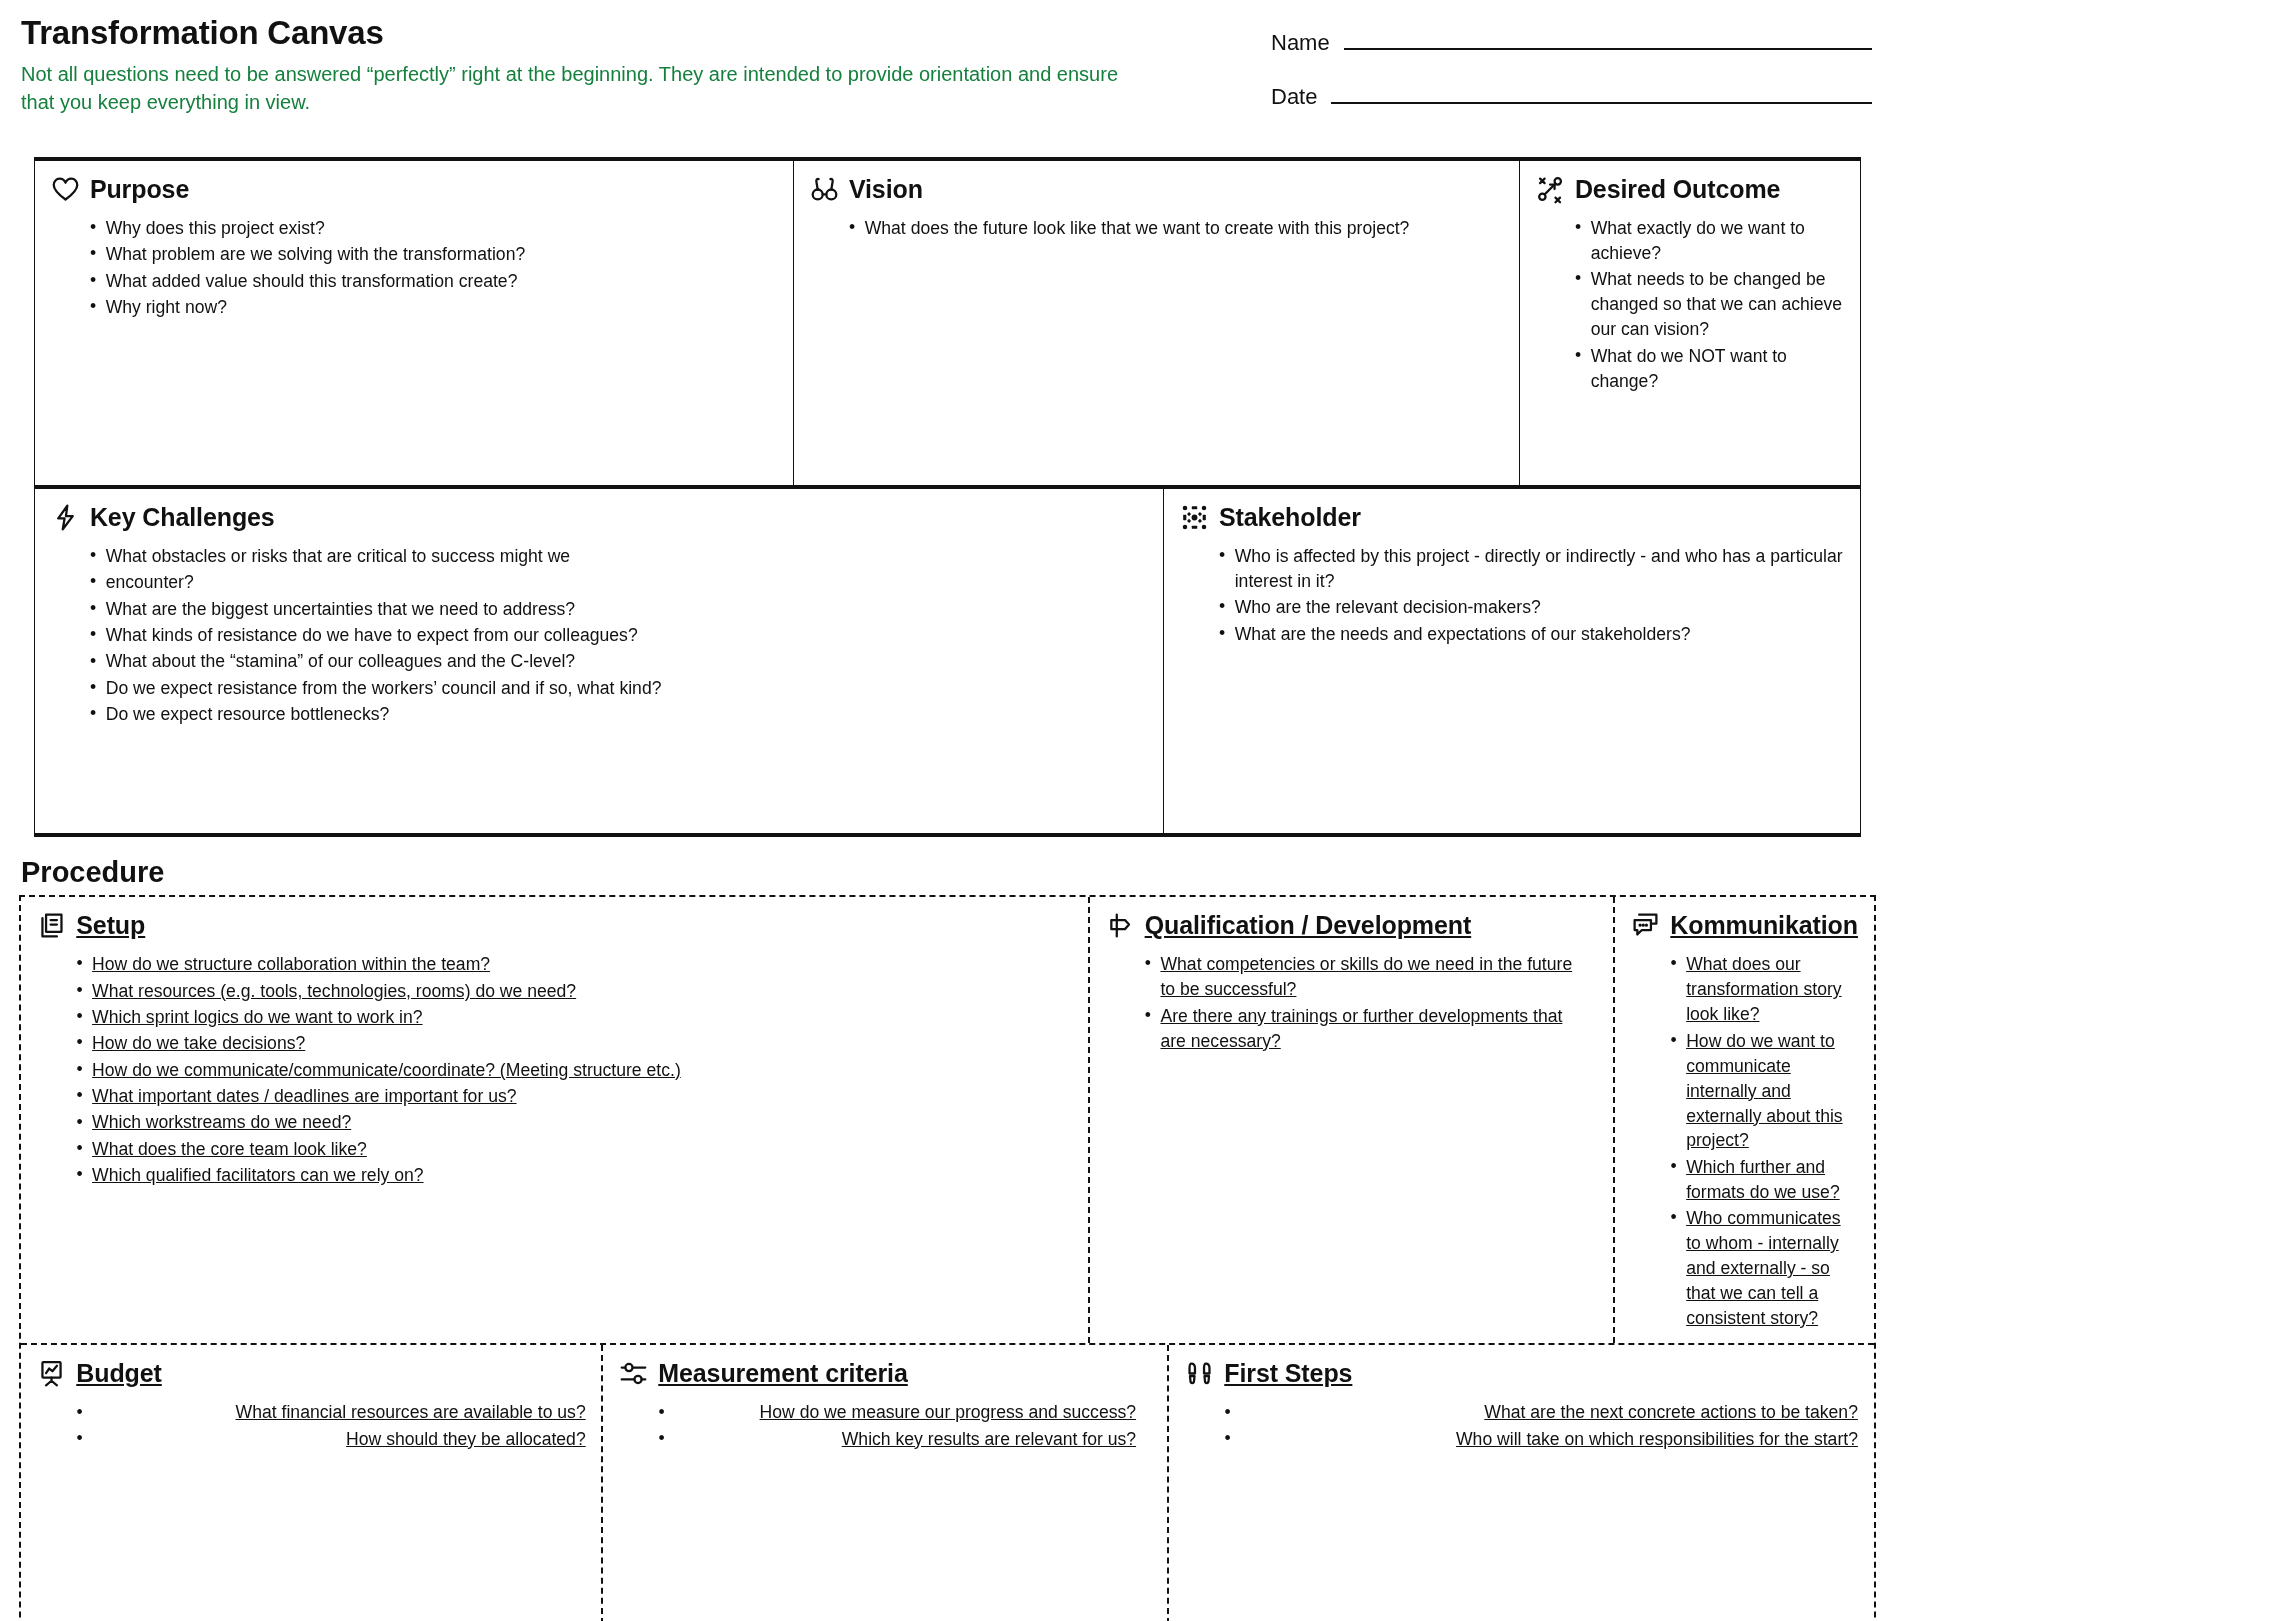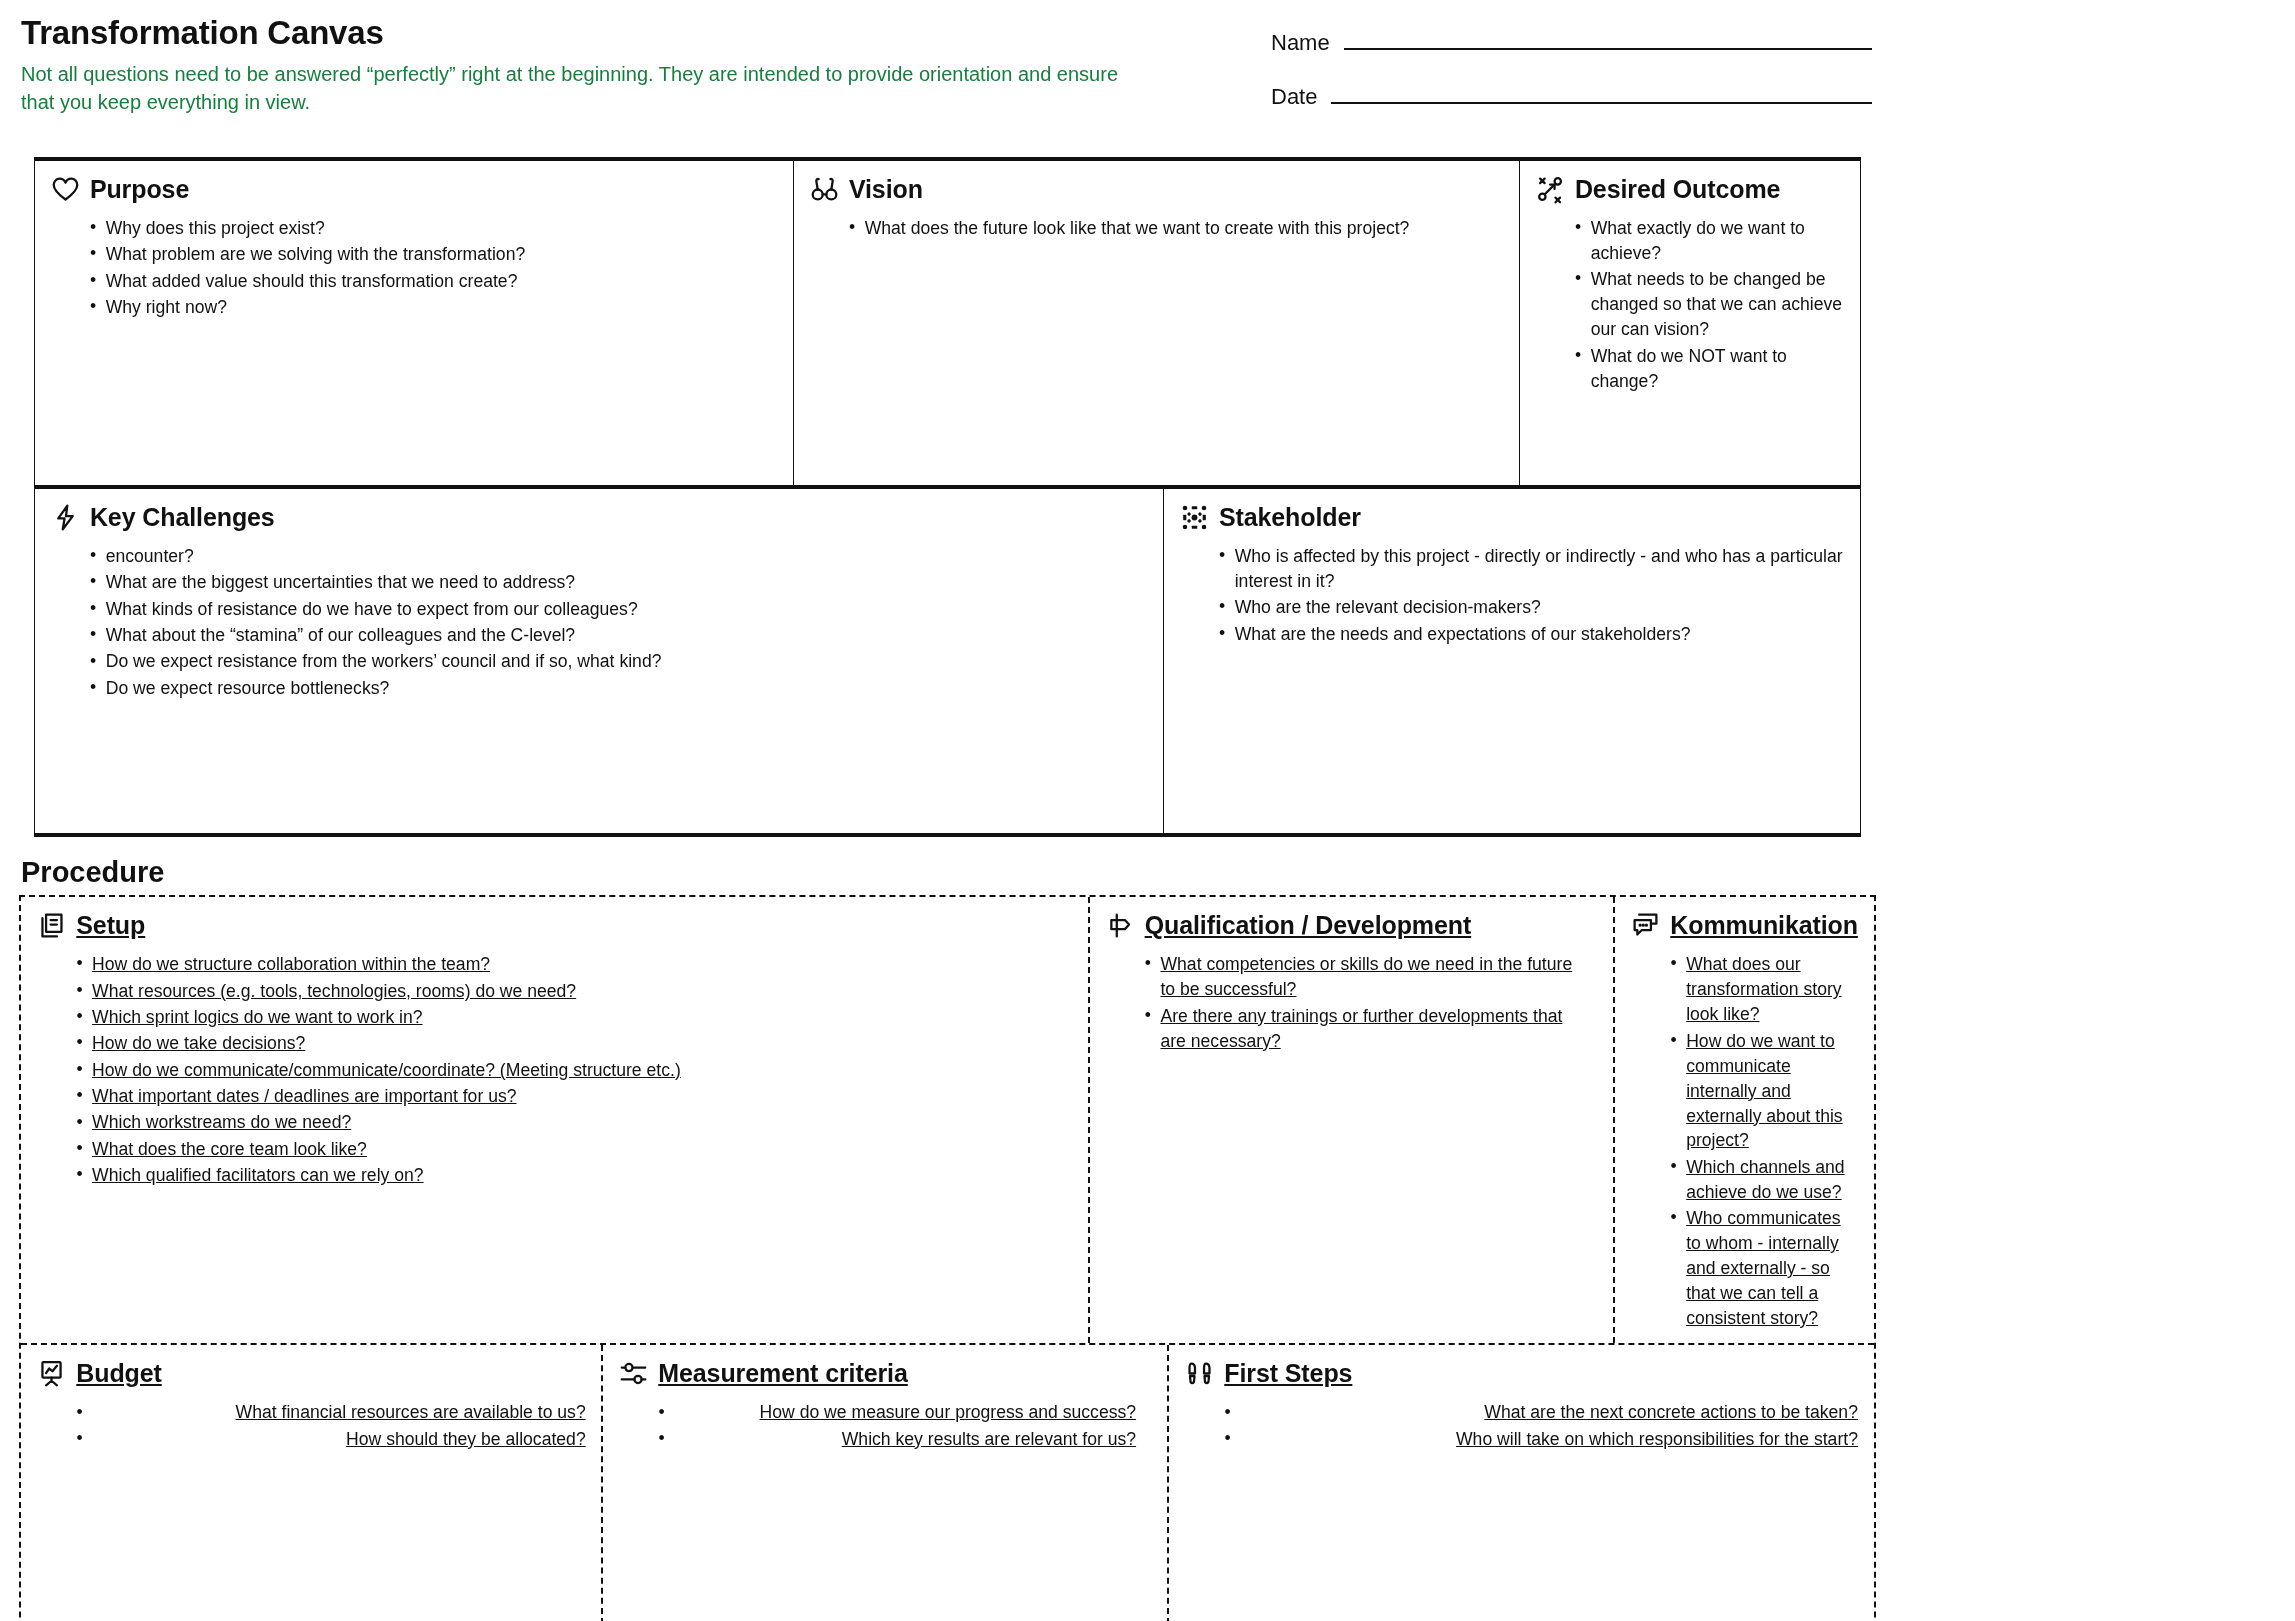--- a/index.html
+++ b/index.html
@@ -267,20 +267,21 @@
       <div class="cell c-keychall">
         <div class="card-head">
           <span class="card-icon">
             <svg viewBox="0 0 64 64" fill="none" stroke="#111" stroke-width="5" stroke-linejoin="round" stroke-linecap="round">
               <path d="M36 6 L16 34 L30 34 L26 58 L48 29 L33 29 Z"></path>
             </svg>
           </span>
           <span class="card-title">Key Challenges</span>
         </div>
         <ul class="qlist">
+          <li>What obstacles or risks that are critical to success might we</li>
           <li>encounter?</li>
           <li>What are the biggest uncertainties that we need to address?</li>
           <li>What kinds of resistance do we have to expect from our colleagues?</li>
           <li>What about the “stamina” of our colleagues and the C-level?</li>
           <li>Do we expect resistance from the workers’ council and if so, what kind?</li>
           <li>Do we expect resource bottlenecks?</li>
         </ul>
       </div>
 
       <div class="cell c-stake">
@@ -367,21 +368,21 @@
               <path d="M18 8 L56 8 L56 28 L48 28"></path>
               <path d="M8 20 L44 20 L44 42 L24 42 L14 52 L14 42 L8 42 Z"></path>
               <path d="M20 31 L20 31.5 M27 31 L27 31.5 M34 31 L34 31.5" stroke-width="7"></path>
             </svg>
           </span>
           <span class="card-title">Kommunikation</span>
         </div>
         <ul class="qlist">
           <li>What does our transformation story look like?</li>
           <li>How do we want to communicate internally and externally about this project?</li>
-          <li>Which channels and achieve do we use?</li>
+          <li>Which further and formats do we use?</li>
           <li>Who communicates to whom - internally and externally - so that we can tell a consistent story?</li>
         </ul>
       </div>
 
     </div>
 
     <div class="row-4">
 
       <div class="dcell c-budget">
         <div class="card-head">

